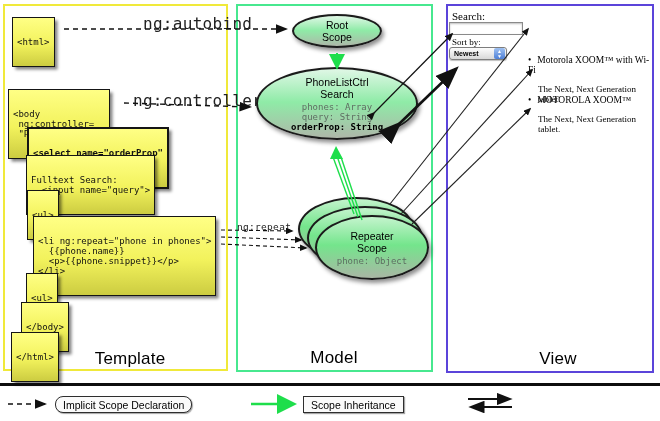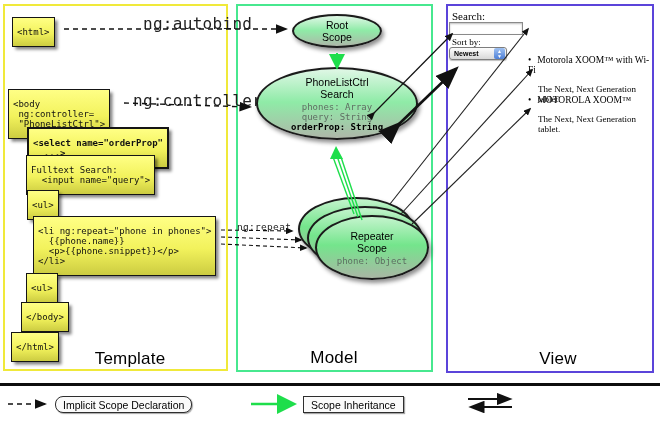--- a/index.html
+++ b/index.html
@@ -15,21 +15,21 @@
   #view-frame     { left:446px; top:4px; width:208px; height:369px; border:2px solid #5b44da; }
   .col-label {
     position:absolute; font-size:17px; color:#000; text-align:center; width:140px;
     font-family:"Liberation Sans", sans-serif; letter-spacing:0.2px;
   }
   
   .code-box {
     position:absolute;
     font-family:"DejaVu Sans Mono", monospace;
     font-size:9px; line-height:10px; color:#111;
-    white-space:pre; padding:9px 4px;
+    white-space:pre; padding:19px 4px;
     background:linear-gradient(180deg,#ffff85 0%,#f2f25c 55%,#cccc41 100%);
     border:1.5px solid #151515;
     box-shadow:2.5px 2.5px 3px rgba(0,0,0,0.5);
   }
   .code-box.bold { font-weight:bold; border-width:2px; }
   
   .scope {
     position:absolute; border:2px solid #1b1b1b; border-radius:50%;
     background:linear-gradient(180deg,#e0f7e6 0%,#8feba7 48%,#aeb7a9 100%);
     box-shadow:2px 3px 4px rgba(0,0,0,0.45);

